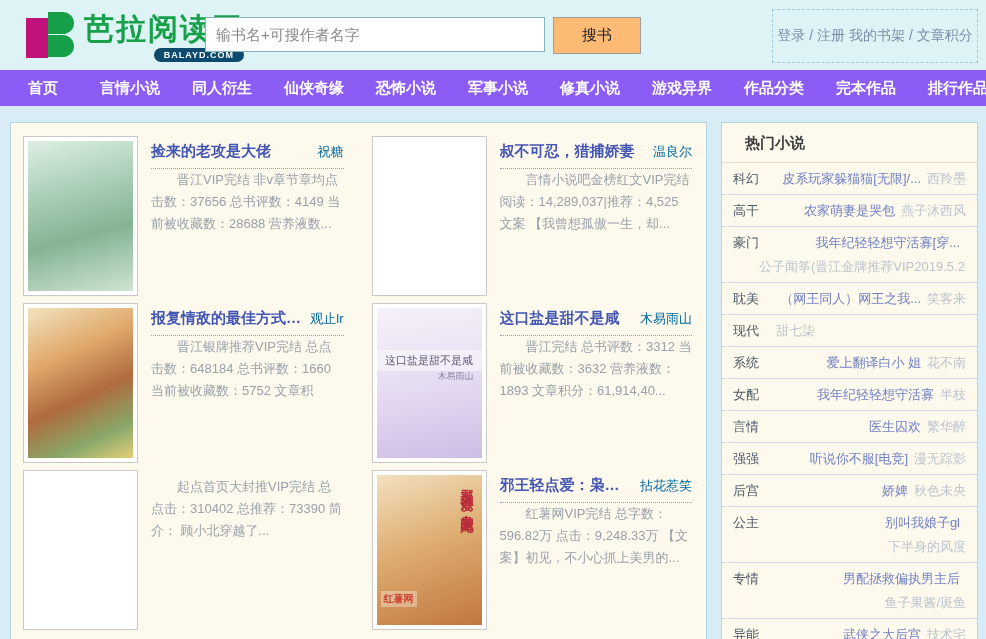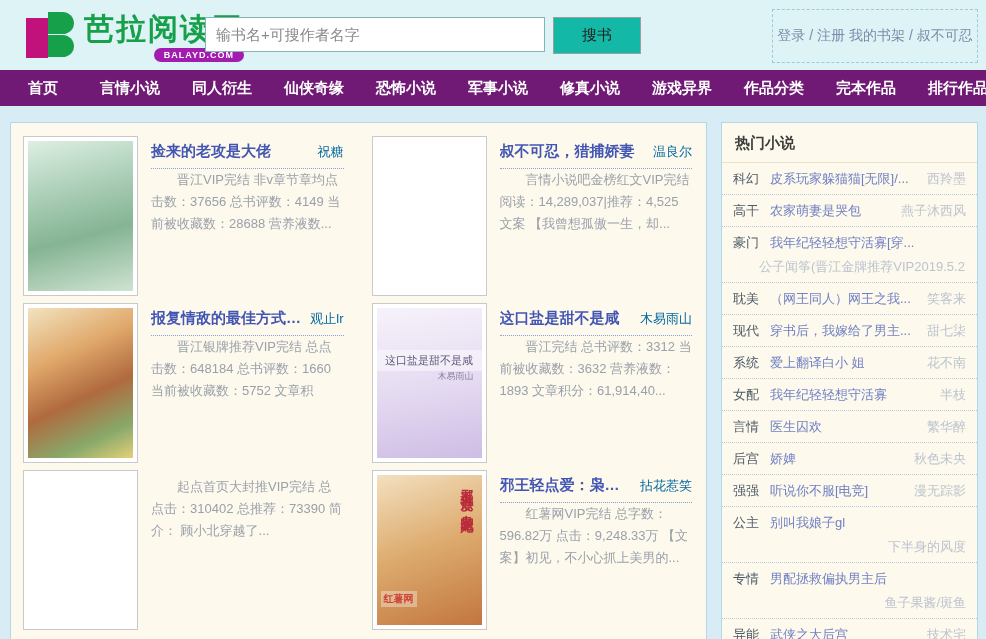--- a/index.html
+++ b/index.html
@@ -8,30 +8,30 @@
 
   
   .top-header { height:70px; background:#def3f5; position:relative; }
   .logo-wrap { position:absolute; left:26px; top:12px; display:flex; align-items:flex-start; cursor:pointer; }
   .logo-mark { width:50px; height:46px; display:flex; margin-right:8px; }
   .logo-mark .mag { width:22px; height:40px; margin-top:6px; background:#c1127c; }
   .logo-mark .grn { width:26px; height:46px; display:flex; flex-direction:column; }
   .logo-mark .grn i { display:block; height:23px; background:#17a04a; border-radius:0 12px 12px 0; border-bottom:1px solid #def3f5; }
   .logo-text-col { display:flex; flex-direction:column; align-items:flex-end; }
   .logo-text { font-size:30px; font-weight:bold; color:#17a04a; letter-spacing:2px; line-height:34px; }
-  .logo-badge { margin-top:2px; background:#a21caf; color:#fff; font-size:9px; font-weight:bold; padding:2px 10px; border-radius:9px; letter-spacing:1px; }
+  .logo-badge { margin-top:2px; background:#0c4a6e; color:#fff; font-size:9px; font-weight:bold; padding:2px 10px; border-radius:9px; letter-spacing:1px; }
   .search-area { position:absolute; left:205px; top:17px; display:flex; }
   .search-input { width:340px; height:35px; border:1px solid #84b3ba; background:#fff; font-size:15px; padding:0 10px; color:#333; outline:none; }
   .search-input::placeholder { color:#8a8a8a; }
-  .search-btn { width:88px; height:37px; margin-left:8px; background:#14b8a6; border:1px solid #9e9e9e; font-size:15px; color:#222; cursor:pointer; }
+  .search-btn { width:88px; height:37px; margin-left:8px; background:#fdba74; border:1px solid #9e9e9e; font-size:15px; color:#222; cursor:pointer; }
   .user-box { position:absolute; right:8px; top:9px; width:206px; height:54px; border:1px dashed #9ecbdc; display:flex; flex-direction:row; justify-content:center; align-items:center; gap:4px; }
   .user-box a { font-size:14px; color:#7b8cab; text-decoration:none; cursor:pointer; }
 
   
-  .main-nav { height:36px; background:#701a75; display:flex; align-items:center; padding-left:12px; }
+  .main-nav { height:36px; background:#8b5cf6; display:flex; align-items:center; padding-left:12px; }
   .main-nav a { color:#fff; font-size:15px; font-weight:bold; text-decoration:none; padding:0 16px; cursor:pointer; white-space:nowrap; }
   .main-nav a:first-child { padding-right:26px; }
 
   
   .content { display:flex; align-items:flex-start; padding:16px 8px 0 10px; gap:14px; }
 
   
   .book-panel { width:698px; background:#fdf9ec; border:1px solid #b3d7e8; padding:11px 6px 10px 12px; }
   .book-grid { display:grid; grid-template-columns:1fr 1fr; column-gap:20px; }
   .book-card { display:flex; height:167px; padding-top:2px; }
@@ -47,25 +47,25 @@
   .romance .cover-line.l0 { position:absolute; top:4px; right:6px; writing-mode:vertical-rl; font-size:13px; font-weight:bold; color:#b92c3a; letter-spacing:2px; height:130px; }
   .romance .cover-line.l1 { position:absolute; left:4px; bottom:18px; font-size:10px; font-weight:bold; color:#c43; background:rgba(255,255,255,.35); padding:1px 3px; }
   .book-info { flex:1; padding:6px 8px 0 13px; min-width:0; }
   .book-head { display:flex; align-items:baseline; border-bottom:1px dotted #8ca0d8; padding-bottom:7px; }
   .book-title { font-size:15px; font-weight:bold; color:#4356b4; text-decoration:none; cursor:pointer; white-space:nowrap; overflow:hidden; text-overflow:ellipsis; }
   .book-author { margin-left:auto; flex:none; font-size:13px; color:#0369a1; cursor:pointer; padding-left:6px; }
   .book-desc { font-size:13px; color:#9aa1ab; line-height:1.7; text-indent:2em; overflow:hidden; max-height:70px; }
 
   
   .hot-panel { width:257px; background:#fdf9ec; border:1px solid #b3d7e8; }
-  .hot-header { font-size:15px; font-weight:bold; color:#3c3c3c; padding:11px 13px 9px; border-bottom:1px solid #e8e0c9; }
+  .hot-header { font-size:15px; font-weight:bold; color:#3c3c3c; padding:11px 23px 9px; border-bottom:1px solid #e8e0c9; }
   .hot-row { border-bottom:1px dotted #b9c8dc; padding:7px 11px 6px; font-size:13px; }
   .hot-main { display:flex; align-items:baseline; }
   .hot-tag { flex:none; width:37px; color:#4c5a68; }
-  .hot-title { flex:1; min-width:0; color:#7080c5; text-decoration:none; cursor:pointer; white-space:nowrap; overflow:hidden; }
+  .hot-title { flex:1; min-width:0; color:#7080c5; text-decoration:none; cursor:pointer; white-space:nowrap; overflow:hidden;text-align:right; }
   .hot-author { flex:none; margin-left:6px; color:#bcc4cf; max-width:86px; white-space:nowrap; overflow:hidden; }
   .hot-extra { color:#bcc4cf; padding-top:6px; white-space:nowrap; overflow:hidden; }
   .hot-extra.align-right { text-align:right; }
   .hot-extra.align-left { padding-left:26px; }
 </style>
 </head>
 <body>
 
 <div class="top-header">
   <div class="logo-wrap">
@@ -80,21 +80,21 @@
       <span class="logo-text">芭拉阅读网</span>
       <span class="logo-badge">BALAYD.COM</span>
     </div>
   </div>
   <div class="search-area">
     <input class="search-input" type="text" placeholder="输书名+可搜作者名字" style="">
     <button class="search-btn">搜书</button>
   </div>
   <div class="user-box">
     <a>登录 / 注册</a>
-    <a>我的书架 / 叔不可忍</a>
+    <a>我的书架 / 文章积分</a>
   </div>
 </div>
 
 <div class="main-nav">
   <a>首页</a>
   <a>言情小说</a>
   <a>同人衍生</a>
   <a>仙侠奇缘</a>
   <a>恐怖小说</a>
   <a>军事小说</a>
@@ -225,21 +225,20 @@
       <span class="hot-tag">耽美</span>
       <a class="hot-title">（网王同人）网王之我...</a>
       <span class="hot-author">笑客来</span>
     </div>
 
   </div>
 
   <div class="hot-row">
     <div class="hot-main">
       <span class="hot-tag">现代</span>
-      <a class="hot-title">穿书后，我嫁给了男主...</a>
       <span class="hot-author">甜七柒</span>
     </div>
 
   </div>
 
   <div class="hot-row">
     <div class="hot-main">
       <span class="hot-tag">系统</span>
       <a class="hot-title">爱上翻译白小 姐</a>
       <span class="hot-author">花不南</span>
@@ -260,38 +259,38 @@
     <div class="hot-main">
       <span class="hot-tag">言情</span>
       <a class="hot-title">医生囚欢</a>
       <span class="hot-author">繁华醉</span>
     </div>
 
   </div>
 
   <div class="hot-row">
     <div class="hot-main">
+      <span class="hot-tag">强强</span>
+      <a class="hot-title">听说你不服[电竞]</a>
+      <span class="hot-author">漫无踪影</span>
+    </div>
+
+  </div>
+
+  <div class="hot-row">
+    <div class="hot-main">
       <span class="hot-tag">后宫</span>
       <a class="hot-title">娇婢</a>
       <span class="hot-author">秋色未央</span>
     </div>
 
   </div>
 
   <div class="hot-row">
     <div class="hot-main">
-      <span class="hot-tag">强强</span>
-      <a class="hot-title">听说你不服[电竞]</a>
-      <span class="hot-author">漫无踪影</span>
-    </div>
-
-  </div>
-
-  <div class="hot-row">
-    <div class="hot-main">
       <span class="hot-tag">公主</span>
       <a class="hot-title">别叫我娘子gl</a>
       <span class="hot-author"></span>
     </div>
     <div class="hot-extra align-right">下半身的风度</div>
   </div>
 
   <div class="hot-row">
     <div class="hot-main">
       <span class="hot-tag">专情</span>

